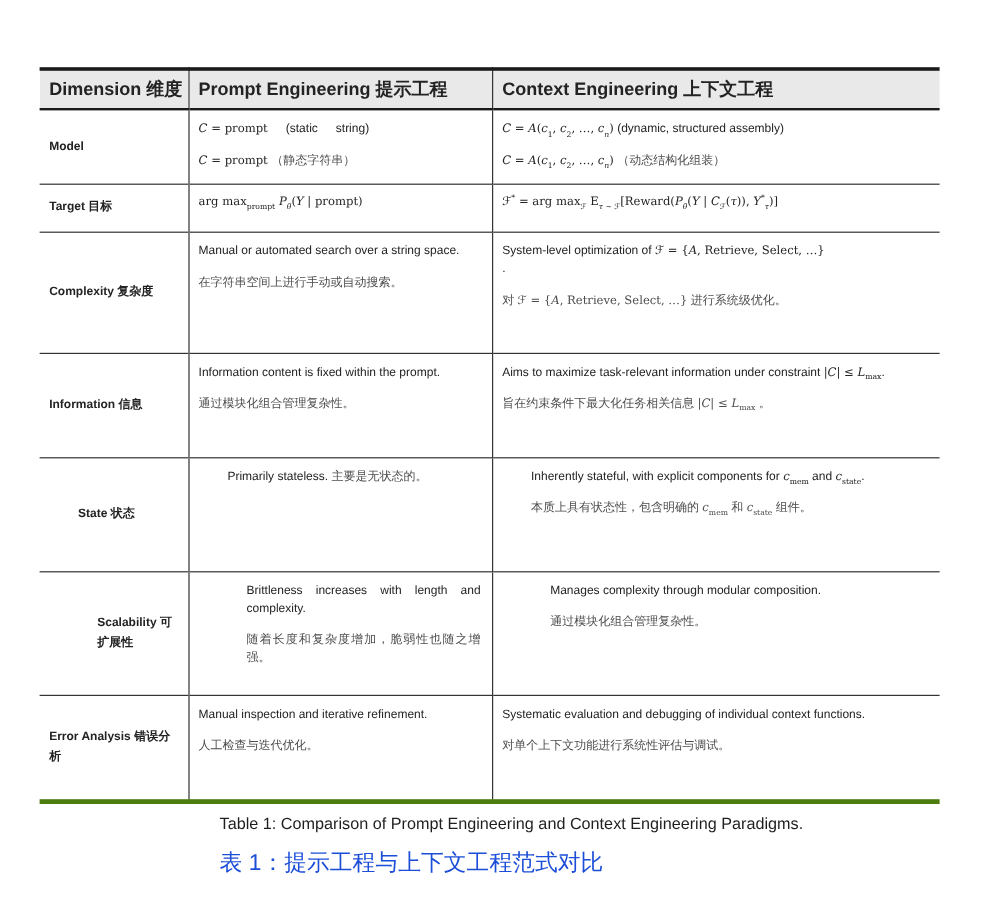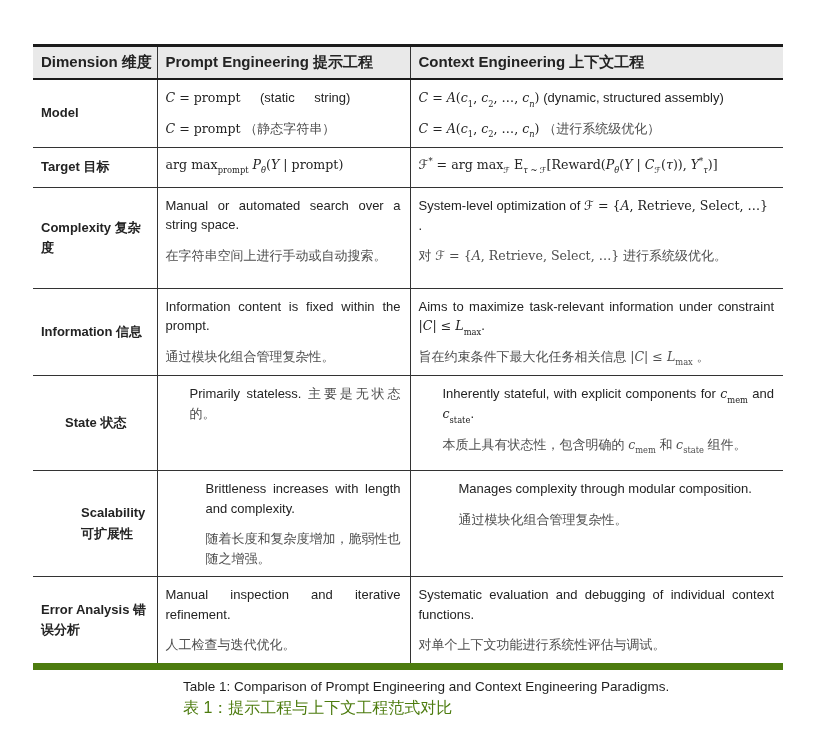--- a/index.html
+++ b/index.html
@@ -6,38 +6,38 @@
   html,body { width:821px; height:754px; background:#ffffff; }
   body {
     font-family:"Liberation Sans","DejaVu Sans",sans-serif;
     color:#232323;
     position:relative;
     overflow:hidden;
   }
   .page { position:absolute; inset:0; }
 
   table.cmp {
-    position:absolute; left:33px; top:44px; width:750px;
+    position:absolute; left:33px; top:56px; width:750px;
     border-collapse:collapse; table-layout:fixed;
     border-top:3px solid #1b1b1b;
-    border-bottom:7px solid #4d7c0f;
+    border-bottom:4px solid #4d7c0f;
   }
   col.c1 { width:124px; }
   col.c2 { width:253px; }
   col.c3 { width:373px; }
 
   th {
     background:#e9e9e9;
     font-weight:bold; font-size:15px; text-align:left;
     padding:6px 8px; height:31px; vertical-align:middle;
     border-bottom:2px solid #1b1b1b;
     white-space:nowrap; overflow:hidden;
   }
   td {
-    font-size:13px; line-height:1.5;
+    font-size:10px; line-height:1.5;
     padding:8px 9px 8px 8px;
     vertical-align:top;
     border-top:1px solid #333333;
   }
   tbody tr:first-child td { border-top:none; }
   th + th, td + td { border-left:1px solid #333333; }
 
   td.dim {
     font-weight:bold; vertical-align:middle; line-height:1.55;
   }
@@ -60,21 +60,21 @@
   }
   .math i, i.scr { font-style:italic; font-family:"DejaVu Serif","Liberation Serif",serif; }
   .scrF { font-family:"DejaVu Sans",sans-serif; font-style:normal; }
   sub, sup { font-size:66%; line-height:0; }
   sub.lo { position:relative; top:0.55em; vertical-align:baseline; }
 
   .caption {
     position:absolute; left:183px; top:679px;
   }
   .caption .en { font-size:13.5px; color:#1f1f1f; }
-  .caption .zh { font-size:16px; color:#4d7c0f; margin-top:4px; }
+  .caption .zh { font-size:19px; color:#1d4ed8; margin-top:12px; }
 </style>
 </head>
 <body>
 
 <div class="page">
 
   <table class="cmp">
     <colgroup>
         <col class="c1">
         <col class="c2">
@@ -89,21 +89,21 @@
     </thead>
     <tbody>
       <tr class="r0">
         <td class="dim">Model</td>
         <td class="cell">
             <p><span class="math"><i>C</i> = prompt</span>  (static  string)</p>
             <p><span class="math"><i>C</i> = prompt</span> <span class="cjk">（静态字符串）</span></p>
           </td>
         <td class="cell">
             <p><span class="math"><i>C</i> = <i class="scr">A</i>(<i>c</i><sub class="lo">1</sub>, <i>c</i><sub class="lo">2</sub>, …, <i>c</i><sub class="lo"><i>n</i></sub>)</span> (dynamic, structured assembly)</p>
-            <p><span class="math"><i>C</i> = <i class="scr">A</i>(<i>c</i><sub>1</sub>, <i>c</i><sub>2</sub>, …, <i>c</i><sub><i>n</i></sub>)</span> <span class="cjk">（进行系统级优化）</span></p>
+            <p><span class="math"><i>C</i> = <i class="scr">A</i>(<i>c</i><sub>1</sub>, <i>c</i><sub>2</sub>, …, <i>c</i><sub><i>n</i></sub>)</span> <span class="cjk">（动态结构化组装）</span></p>
           </td>
       </tr>
       <tr class="r1">
         <td class="dim">Target 目标</td>
         <td class="cell">
             <p class="math">arg max<sub class="lo">prompt</sub> <i>P</i><sub class="lo"><i>θ</i></sub>(<i>Y</i> | prompt)</p>
           </td>
         <td class="cell">
             <p class="math"><span class="scrF">ℱ</span><sup>*</sup> = arg max<sub class="lo"><span class="scrF">ℱ</span></sub> E<sub class="lo"><i>τ</i> ~ <span class="scrF">ℱ</span></sub>[Reward(<i>P</i><sub class="lo"><i>θ</i></sub>(<i>Y</i> | <i>C</i><sub class="lo"><span class="scrF">ℱ</span></sub>(<i>τ</i>)), <i>Y</i><sup>*</sup><sub class="lo"><i>τ</i></sub>)]</p>
           </td>

